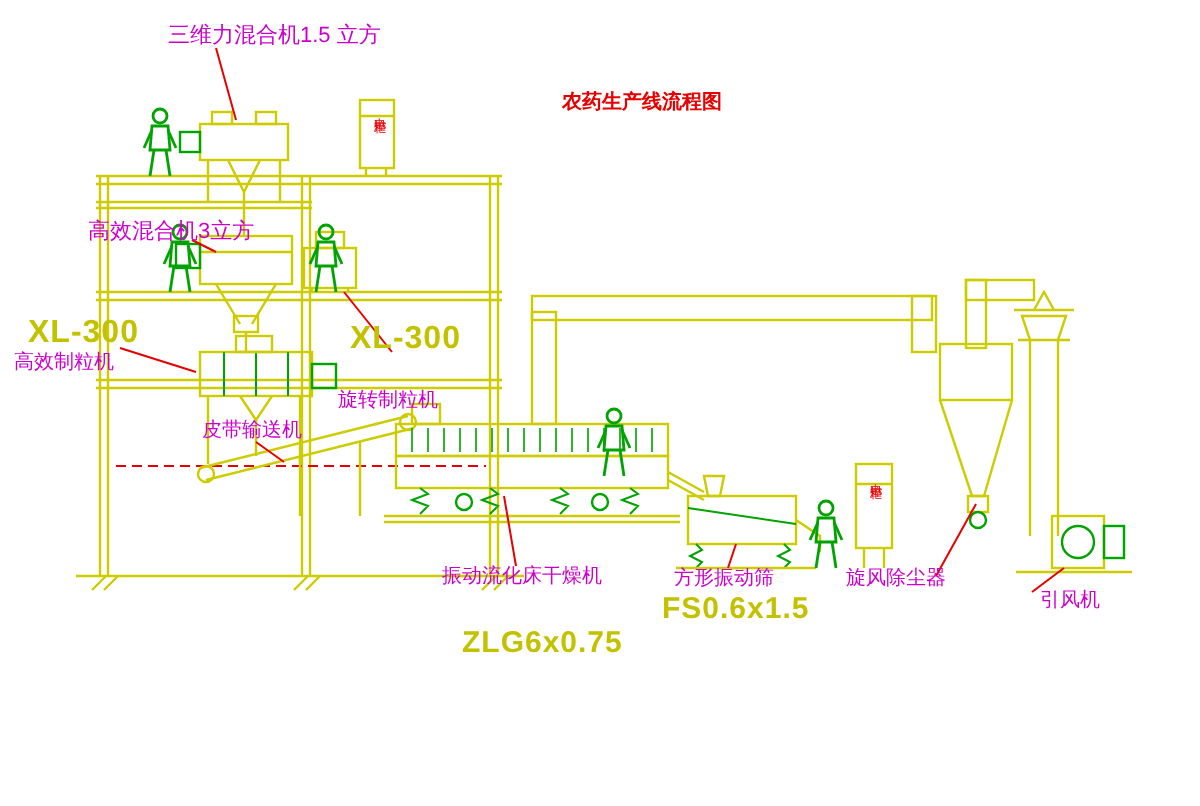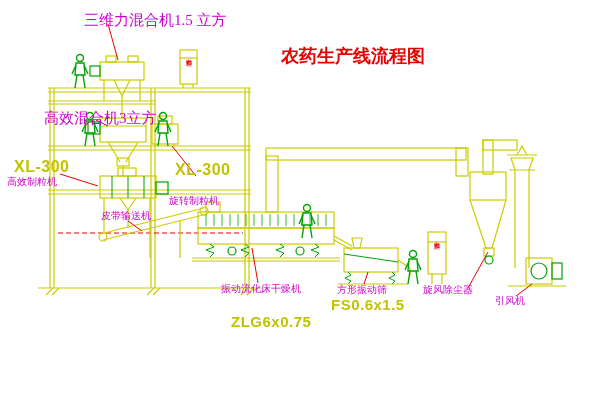--- a/index.html
+++ b/index.html
@@ -3,25 +3,25 @@
 <meta charset="utf-8">
 <style>
   html,body{margin:0;padding:0;background:#fff;}
   #canvas{
     position:relative;width:600px;height:403px;background:#ffffff;
     overflow:hidden;font-family:"Liberation Sans",sans-serif;
   }
   #drawing{position:absolute;left:0;top:0;}
   .lbl{position:absolute;white-space:nowrap;line-height:1;}
   .magenta{color:#cc00cc;font-size:10px;}
-  .magenta.small{font-size:15px;font-family:Liberation Serif, serif;}
+  .magenta.small{font-size:11px;}
   .yellow{color:#c2c200;font-size:16px;font-weight:bold;letter-spacing:.5px;}
   .yellow.big{font-size:15px;}
   .title-wrap{position:absolute;left:281px;top:44px;color:#e60000;display:flex;align-items:flex-end;}
-  .title-cn{font-size:18px;font-weight:bold;padding-bottom:3px;}
+  .title-cn{font-size:10px;font-weight:bold;padding-bottom:3px;}
   .title-cap{font-size:21px;}
   .cab-text{position:absolute;color:#e60000;font-size:6px;writing-mode:vertical-rl;letter-spacing:1px;}
 </style>
 </head>
 <body>
 
 <div id="canvas">
 
   <svg id="drawing" width="600" height="403" viewBox="0 0 600 403">
     <defs>
@@ -185,18 +185,18 @@
 
   <div class="lbl magenta" style="left:101px;top:211px;">皮带输送机</div>
 
   <div class="lbl magenta" style="left:221px;top:284px;">振动流化床干燥机</div>
   <div class="lbl yellow big" style="left:231px;top:314px;">ZLG6x0.75</div>
 
   <div class="lbl magenta" style="left:337px;top:285px;text-align:center;">方形振动筛</div>
   <div class="lbl yellow big" style="left:331px;top:297px;">FS0.6x1.5</div>
 
   <div class="lbl magenta" style="left:423px;top:285px;">旋风除尘器</div>
-  <div class="lbl magenta" style="left:495px;top:296px;">引风机</div>
+  <div class="lbl magenta" style="left:520px;top:296px;">引风机</div>
 
   <div class="cab-text" style="left:184px;top:54px;">电控柜</div>
   <div class="cab-text" style="left:432px;top:237px;">电控柜</div>
 
 </div>
 
 </body></html>

